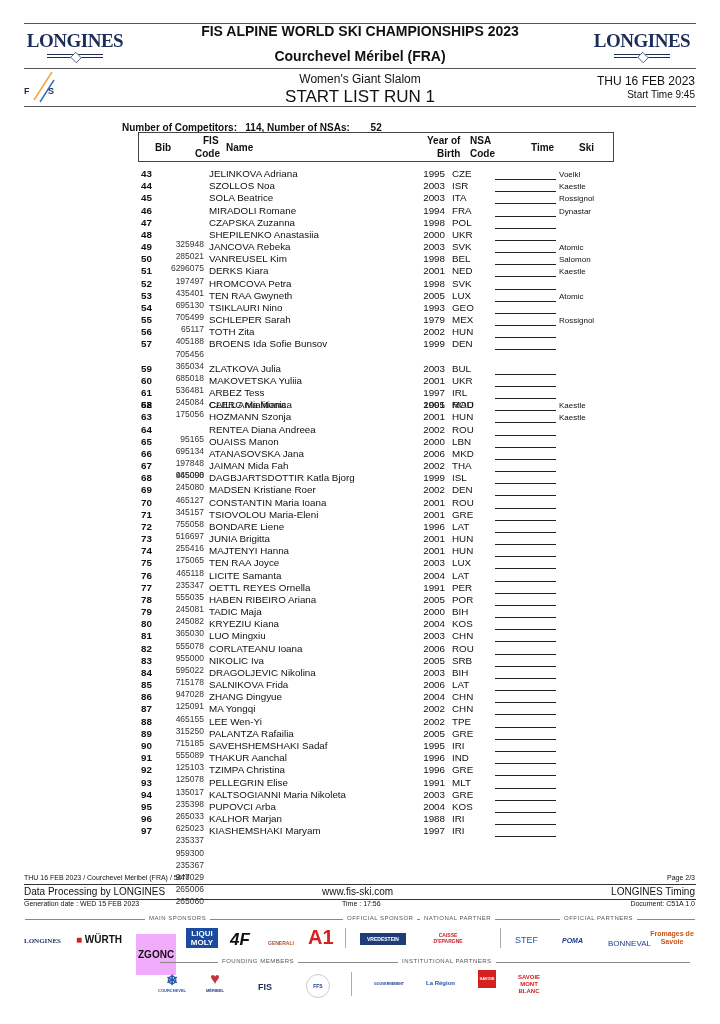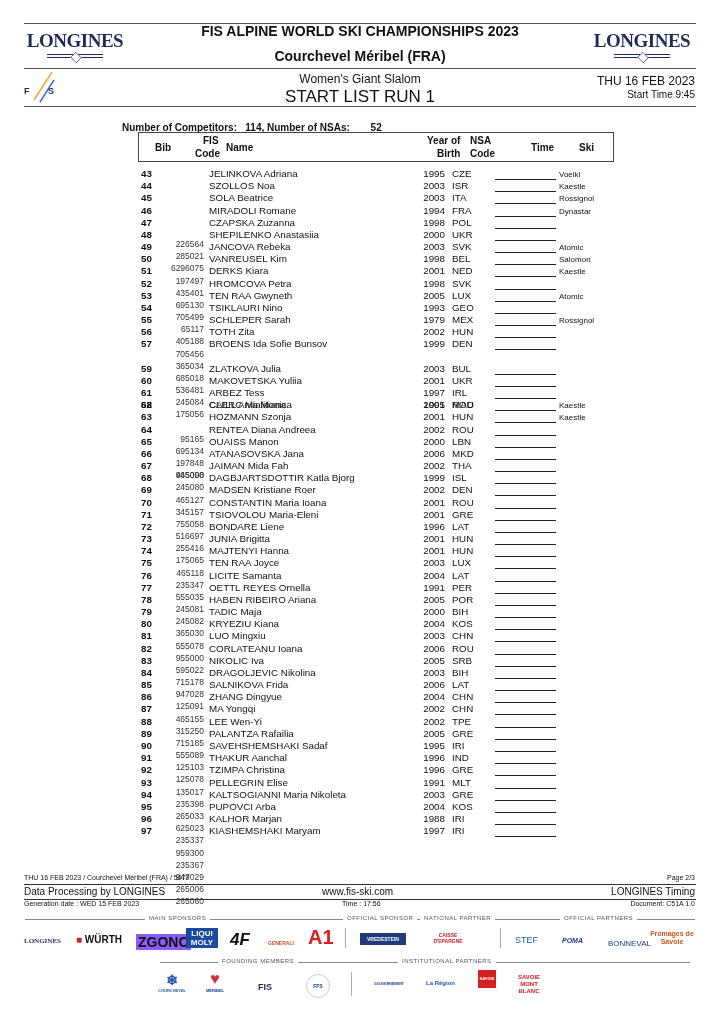--- a/index.html
+++ b/index.html
@@ -77,21 +77,21 @@
   <span style="left:298px; top:15px;">Birth</span>
   <span style="left:331px; top:2px;">NSA</span>
   <span style="left:331px; top:15px;">Code</span>
   <span style="left:392px; top:9px;">Time</span>
   <span style="left:440px; top:9px;">Ski</span>
 </div>
 
 <div class="rows" id="rows">
     <div class="row" style="top: 0px;">
       <span class="bib">43</span>
-      <span class="fis">226564</span>
+      <span class="fis">325948</span>
       <span class="nm">JELINKOVA Adriana</span>
       <span class="yr">1995</span>
       <span class="nsa">CZE</span>
       <span class="line"></span>
       <span class="ski">Voelkl</span>
     </div>
     <div class="row" style="top: 12.17px;">
       <span class="bib">44</span>
       <span class="fis">285021</span>
       <span class="nm">SZOLLOS Noa</span>
@@ -594,21 +594,21 @@
 <span class="sect" style="left:145px; top:915px;">MAIN SPONSORS</span>
 <span class="sect" style="left:343px; top:915px;">OFFICIAL SPONSOR</span>
 <span class="sect" style="left:420px; top:915px;">NATIONAL PARTNER</span>
 <span class="sect" style="left:560px; top:915px;">OFFICIAL PARTNERS</span>
 
 <div class="logo" style="left:24px; top:937px; font-size:7px; color:#1d2d5a; font-family:'Liberation Serif',serif;">LONGINES</div>
 <div class="logo" style="left:76px; top:934px; font-size:10px;">
   <span style="color:#d42020;">■</span>
   <span>WÜRTH</span>
 </div>
-<div class="logo" style="left:136px; top:934px; font-size:14px; background:#8b5cf6; padding:0 2px; color:#111;">ZGONC</div>
+<div class="logo" style="left:136px; top:934px; font-size:10px; background:#f0abfc; padding:15px 2px; color:#111;">ZGONC</div>
 <div class="logo" style="left:186px; top:928px; width:32px; font-size:8px; background:#1b4ba0; color:#fff; line-height:9px; padding:1px 0;">LIQUI MOLY</div>
 <div class="logo" style="left:230px; top:930px; font-size:17px; font-style:italic; color:#111;">4F</div>
 <div class="logo" style="left:268px; top:940px; font-size:5px; color:#b0532a;">GENERALI</div>
 <div class="logo" style="left:308px; top:926px; font-size:20px; color:#d82020;">A1</div>
 <div class="sline" style="left:345px; width:1px; height:20px; border-top:none; border-left:1px solid #aaa; top:928px;"></div>
 <div class="logo" style="left:360px; top:933px; width:46px; font-size:5px; background:#1f3b7a; color:#fff; padding:3px 0;">VREDESTEIN</div>
 <div class="logo" style="left:428px; top:932px; width:40px; font-size:5px; color:#c8202a; line-height:6px;">CAISSE D'EPARGNE</div>
 <div class="sline" style="left:500px; width:1px; height:20px; border-top:none; border-left:1px solid #aaa; top:928px;"></div>
 <div class="logo" style="left:515px; top:935px; font-size:9px; color:#1f56a6; font-weight:normal;">STEF</div>
 <div class="logo" style="left:562px; top:937px; font-size:7px; font-style:italic; color:#1f3c8c;">POMA</div>

